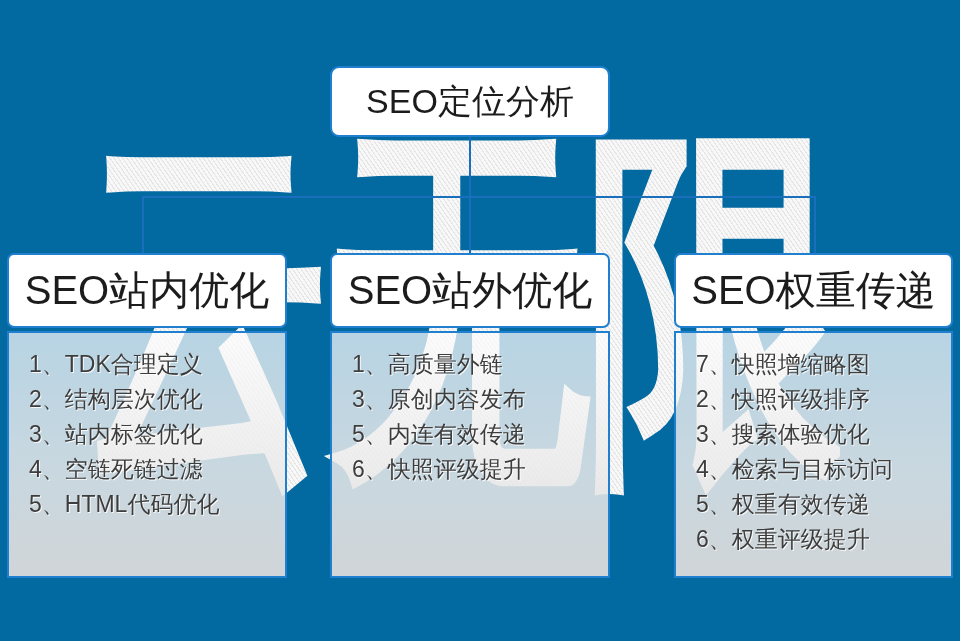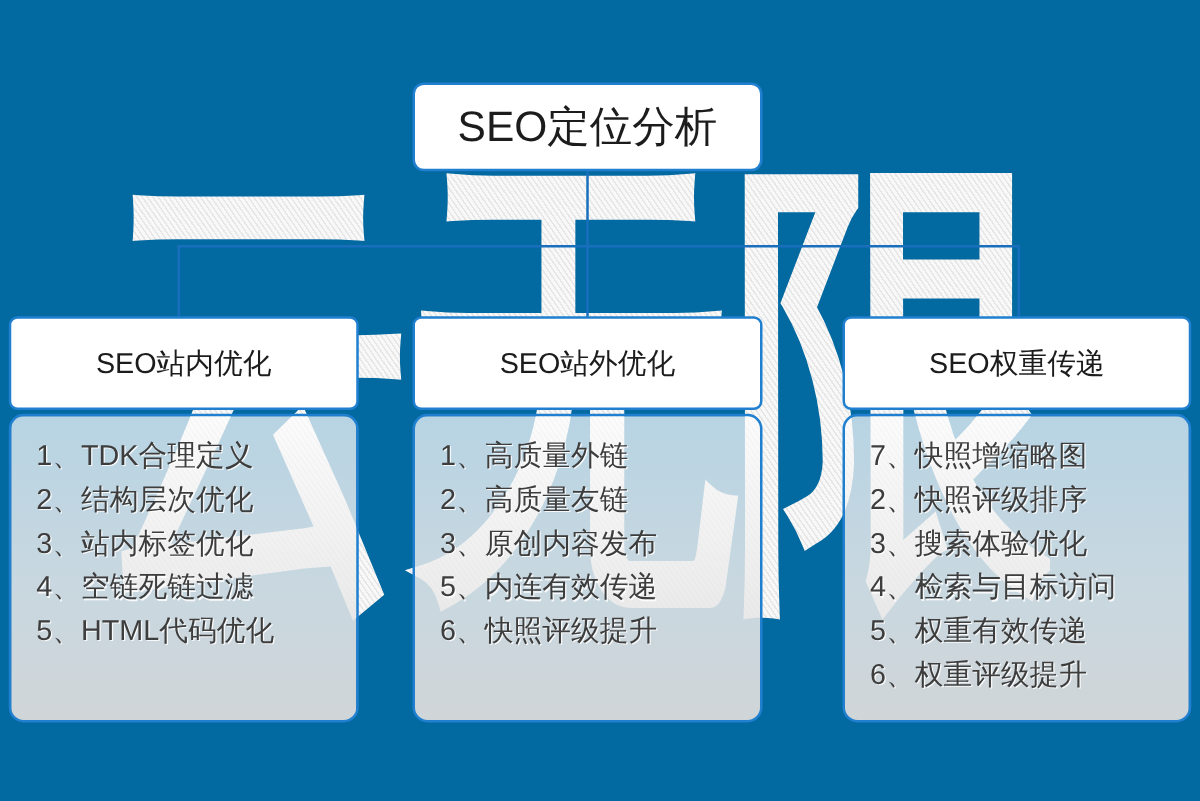--- a/index.html
+++ b/index.html
@@ -27,26 +27,26 @@
   
   .node{
     position:absolute;box-sizing:border-box;background:#ffffff;
     border:2px solid var(--border,#2080cf);border-radius:9px;
     display:flex;align-items:center;justify-content:center;
     z-index:2;color:#1c1c1c;
   }
   .node.root{left:330px;top:66px;width:280px;height:71px;font-size:34px;}
   .col{position:absolute;top:253px;width:280px;z-index:2;}
   .col .head{
-    position:relative;width:100%;height:75px;font-size:23px;border-radius:7px;
+    position:relative;width:100%;height:75px;font-size:40px;border-radius:7px;
   }
   .col .panel{
     position:relative;box-sizing:border-box;margin-top:3px;
     width:100%;height:247px;border:2px solid var(--border,#2080cf);
-    border-radius:12px;padding:14px 10px 0 20px;
+    border-radius:0;padding:14px 10px 0 20px;
     background:linear-gradient(180deg,rgba(253,253,253,.72) 0%,rgba(235,235,235,.85) 55%,rgba(219,219,219,.95) 100%);
   }
   .item{
     height:35px;line-height:35px;font-size:23px;color:#3d3d3d;
     white-space:nowrap;overflow:hidden;
     text-shadow:1px 1px 0 rgba(255,255,255,.85);
   }
 </style>
 </head>
 <body>
@@ -77,21 +77,20 @@
       <div class="item">5、HTML代码优化</div>
     </div>
   </section>
 
   <section class="col" style="left:330px">
     <div class="node head">
       <span>SEO站外优化</span>
     </div>
     <div class="panel">
       <div class="item">1、高质量外链</div>
-      <div class="item">2、高质量友链</div>
       <div class="item">3、原创内容发布</div>
       <div class="item">5、内连有效传递</div>
       <div class="item">6、快照评级提升</div>
     </div>
   </section>
 
   <section class="col" style="left:674px;width:279px">
     <div class="node head">
       <span>SEO权重传递</span>
     </div>

